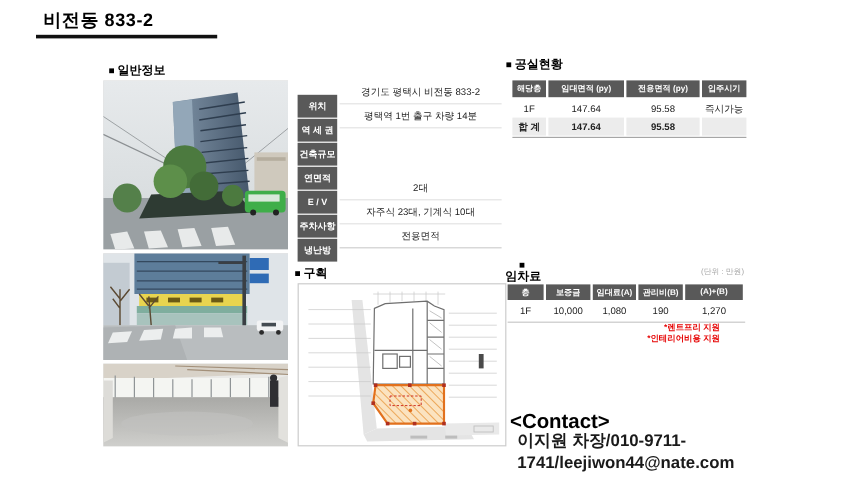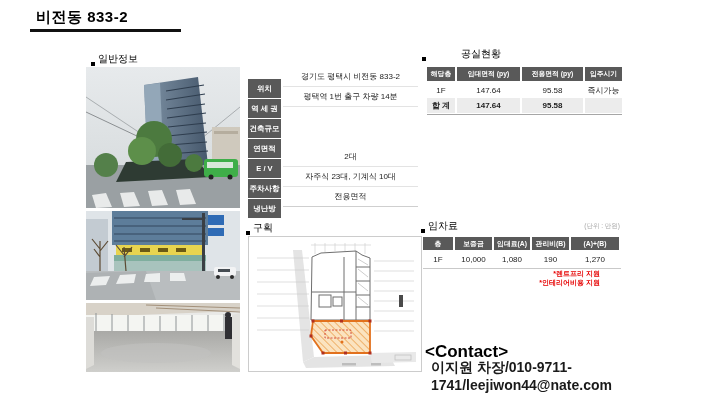--- a/index.html
+++ b/index.html
@@ -5,21 +5,21 @@
   * { margin:0; padding:0; box-sizing:border-box; }
   html,body { background:#fff; }
   body { font-family:"Liberation Sans","DejaVu Sans",sans-serif; }
   .page { position:relative; width:671px; height:405px; background:#ffffff; overflow:hidden; }
 
   
   .page-title { position:absolute; left:36px; top:8px; font-size:15px; font-weight:bold; color:#000; letter-spacing:0.5px; }
   .title-underline { position:absolute; left:30px; top:29px; width:151px; height:2.5px; background:#111; }
 
   
-  .section-label { position:absolute; display:flex; align-items:flex-end; font-size:10px; font-weight:normal; color:#000; }
+  .section-label { position:absolute; display:flex; align-items:center; font-size:10px; font-weight:bold; color:#000; }
   .bullet { width:4px; height:4px; background:#000; margin-right:3px; display:inline-block; }
 
   
   .photo { position:absolute; left:86px; width:154px; overflow:hidden; background:#ddd; }
   .photo svg { display:block; }
 
   
   .gi-table { position:absolute; left:248px; top:67px; width:170px; }
   .gi-row { display:flex; height:20px; }
   .gi-label { width:33px; height:19px; margin-bottom:1px; background:#595959; color:#fff;
@@ -77,29 +77,29 @@
 
 <div class="page">
 
   <div class="page-title">비전동 833-2</div>
   <div class="title-underline"></div>
 
   <div class="section-label" style="left:91px; top:52px;">
     <span class="bullet"></span>
     <span>일반정보</span>
   </div>
-  <div class="section-label" style="left:422px; top:47px;gap:32px;">
+  <div class="section-label" style="left:422px; top:47px;">
     <span class="bullet"></span>
     <span>공실현황</span>
   </div>
   <div class="section-label" style="left:246px; top:221px;">
     <span class="bullet"></span>
     <span>구획</span>
   </div>
-  <div class="section-label" style="left:421px; top:219px;">
+  <div class="section-label" style="left:421px; top:219px;flex-direction:column;">
     <span class="bullet"></span>
     <span>임차료</span>
   </div>
   <div class="unit-note">(단위 : 만원)</div>
 
   <div class="photo" style="top:67px; height:141px;">
     <svg width="154" height="141" viewBox="0 0 154 141">
       <defs>
         <linearGradient id="sky1" x1="0" y1="0" x2="0" y2="1">
           <stop offset="0" stop-color="#e7eaec"></stop>

